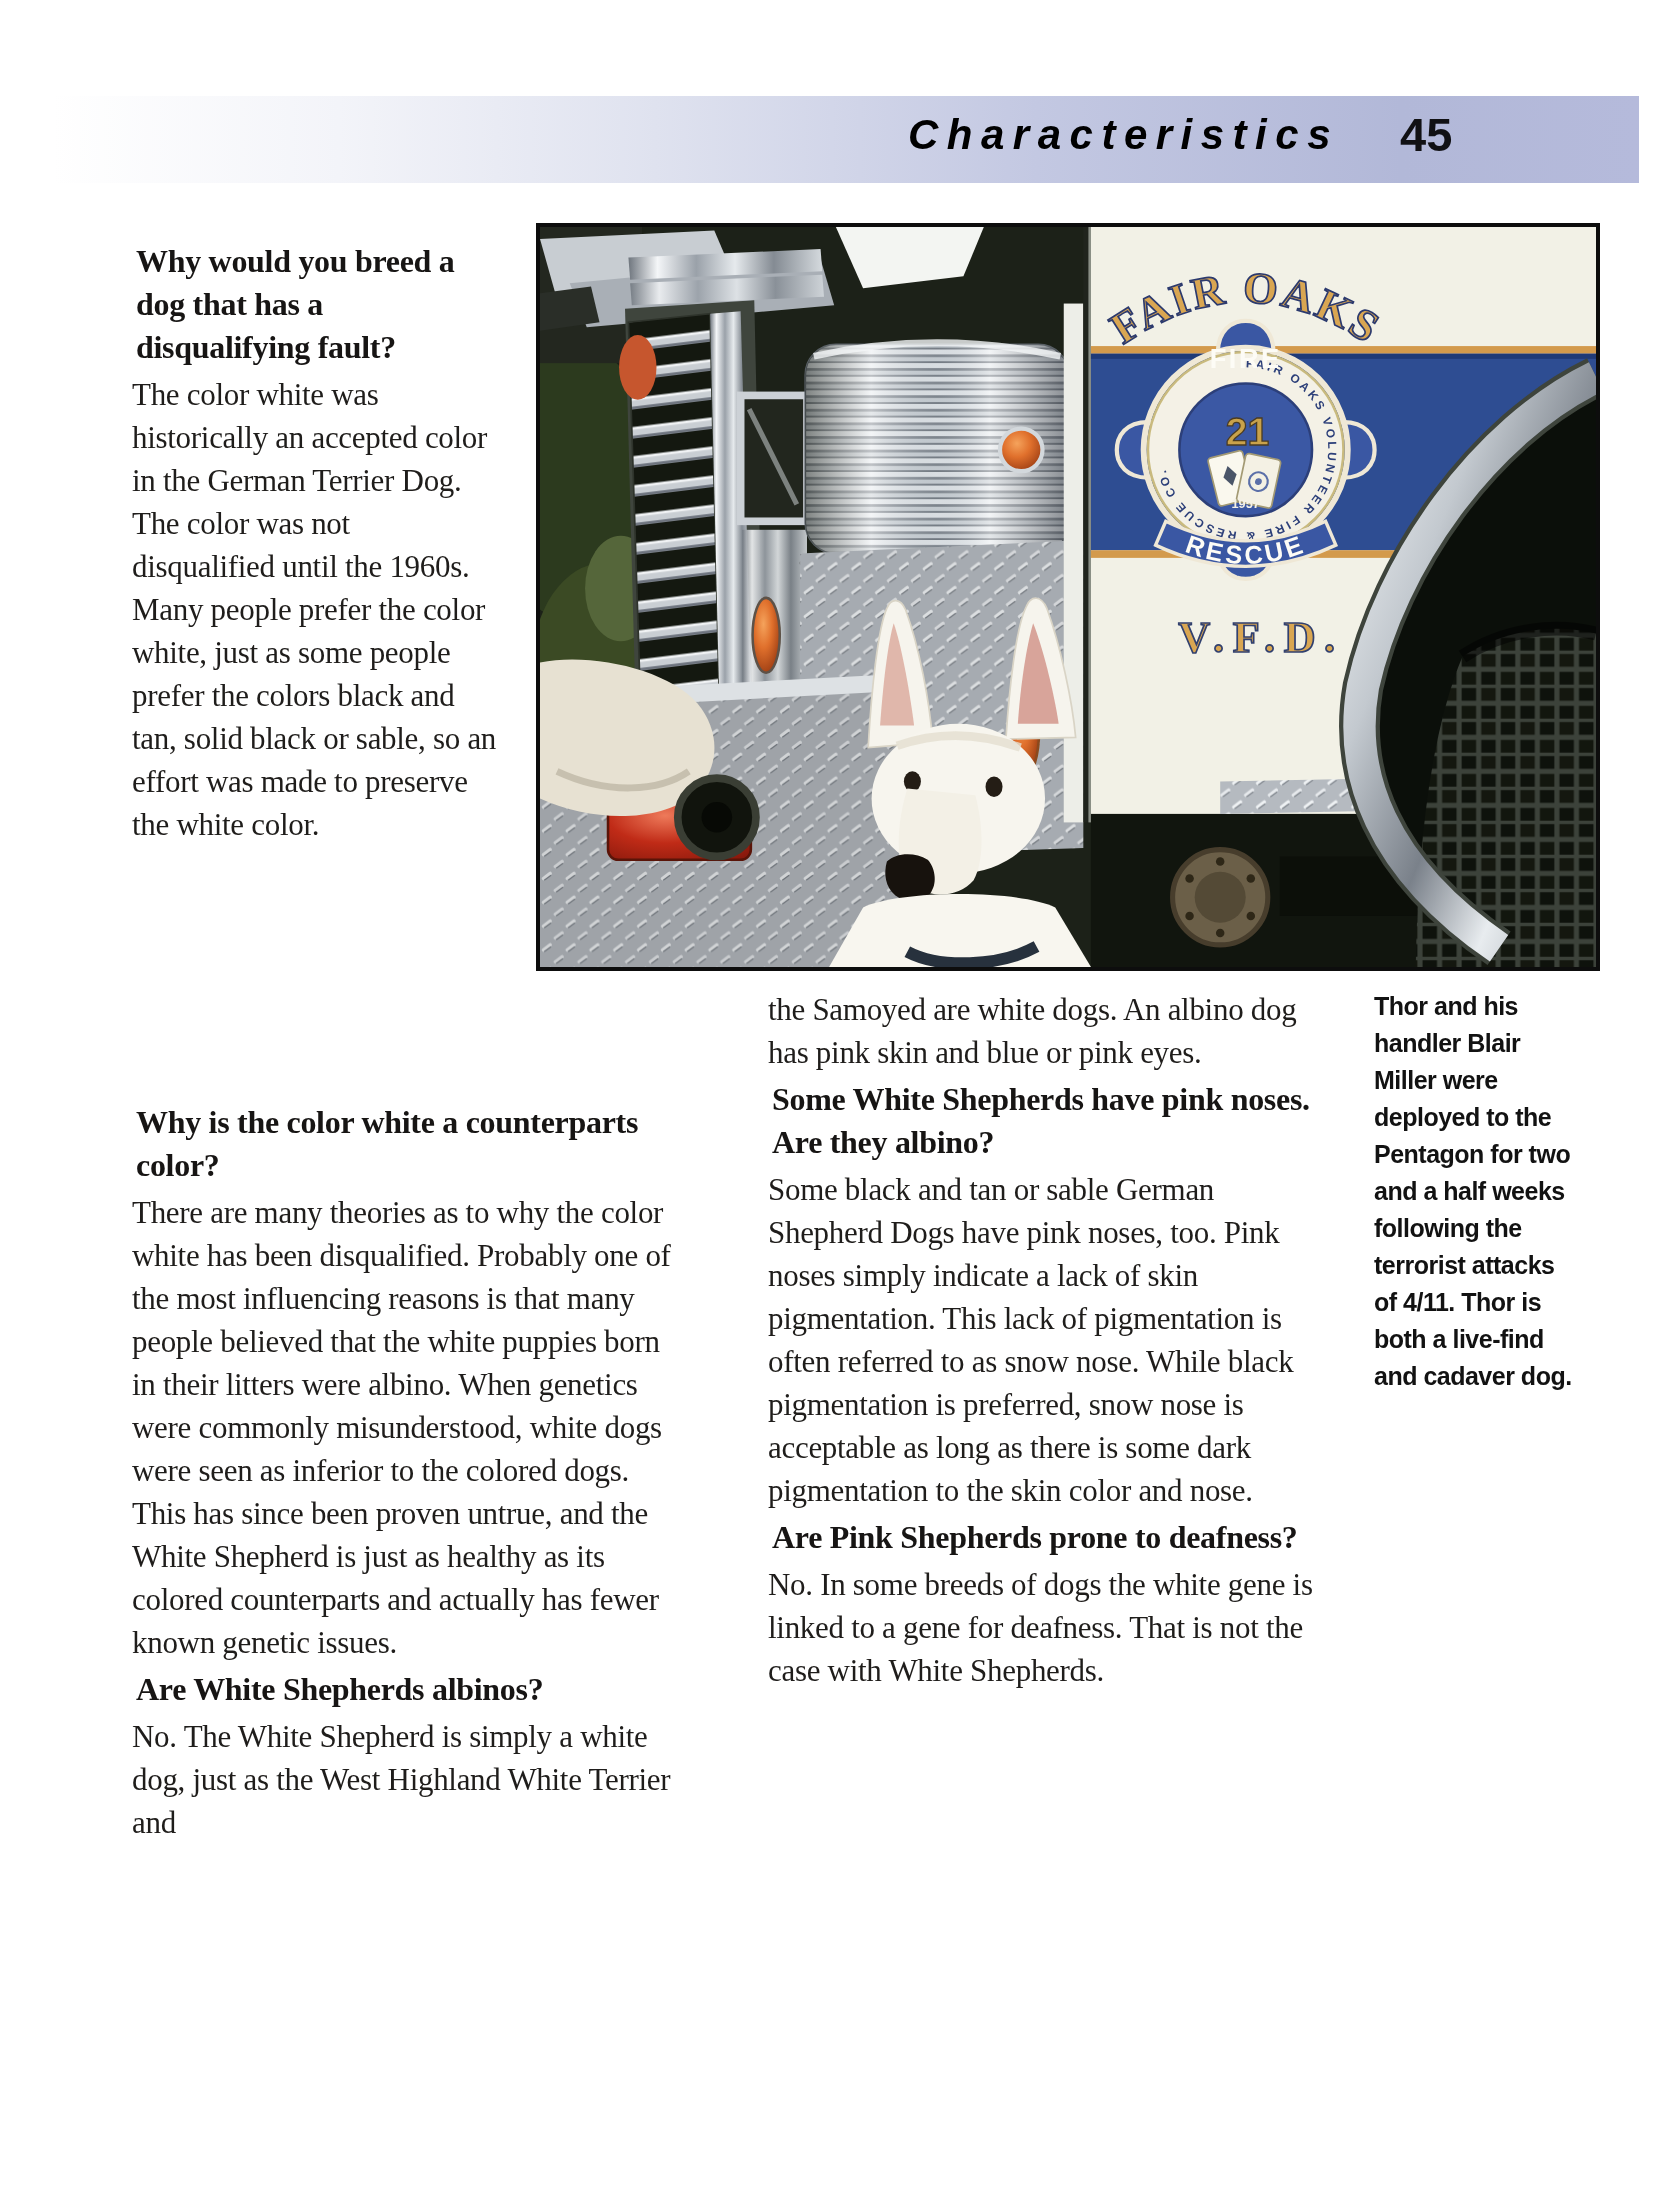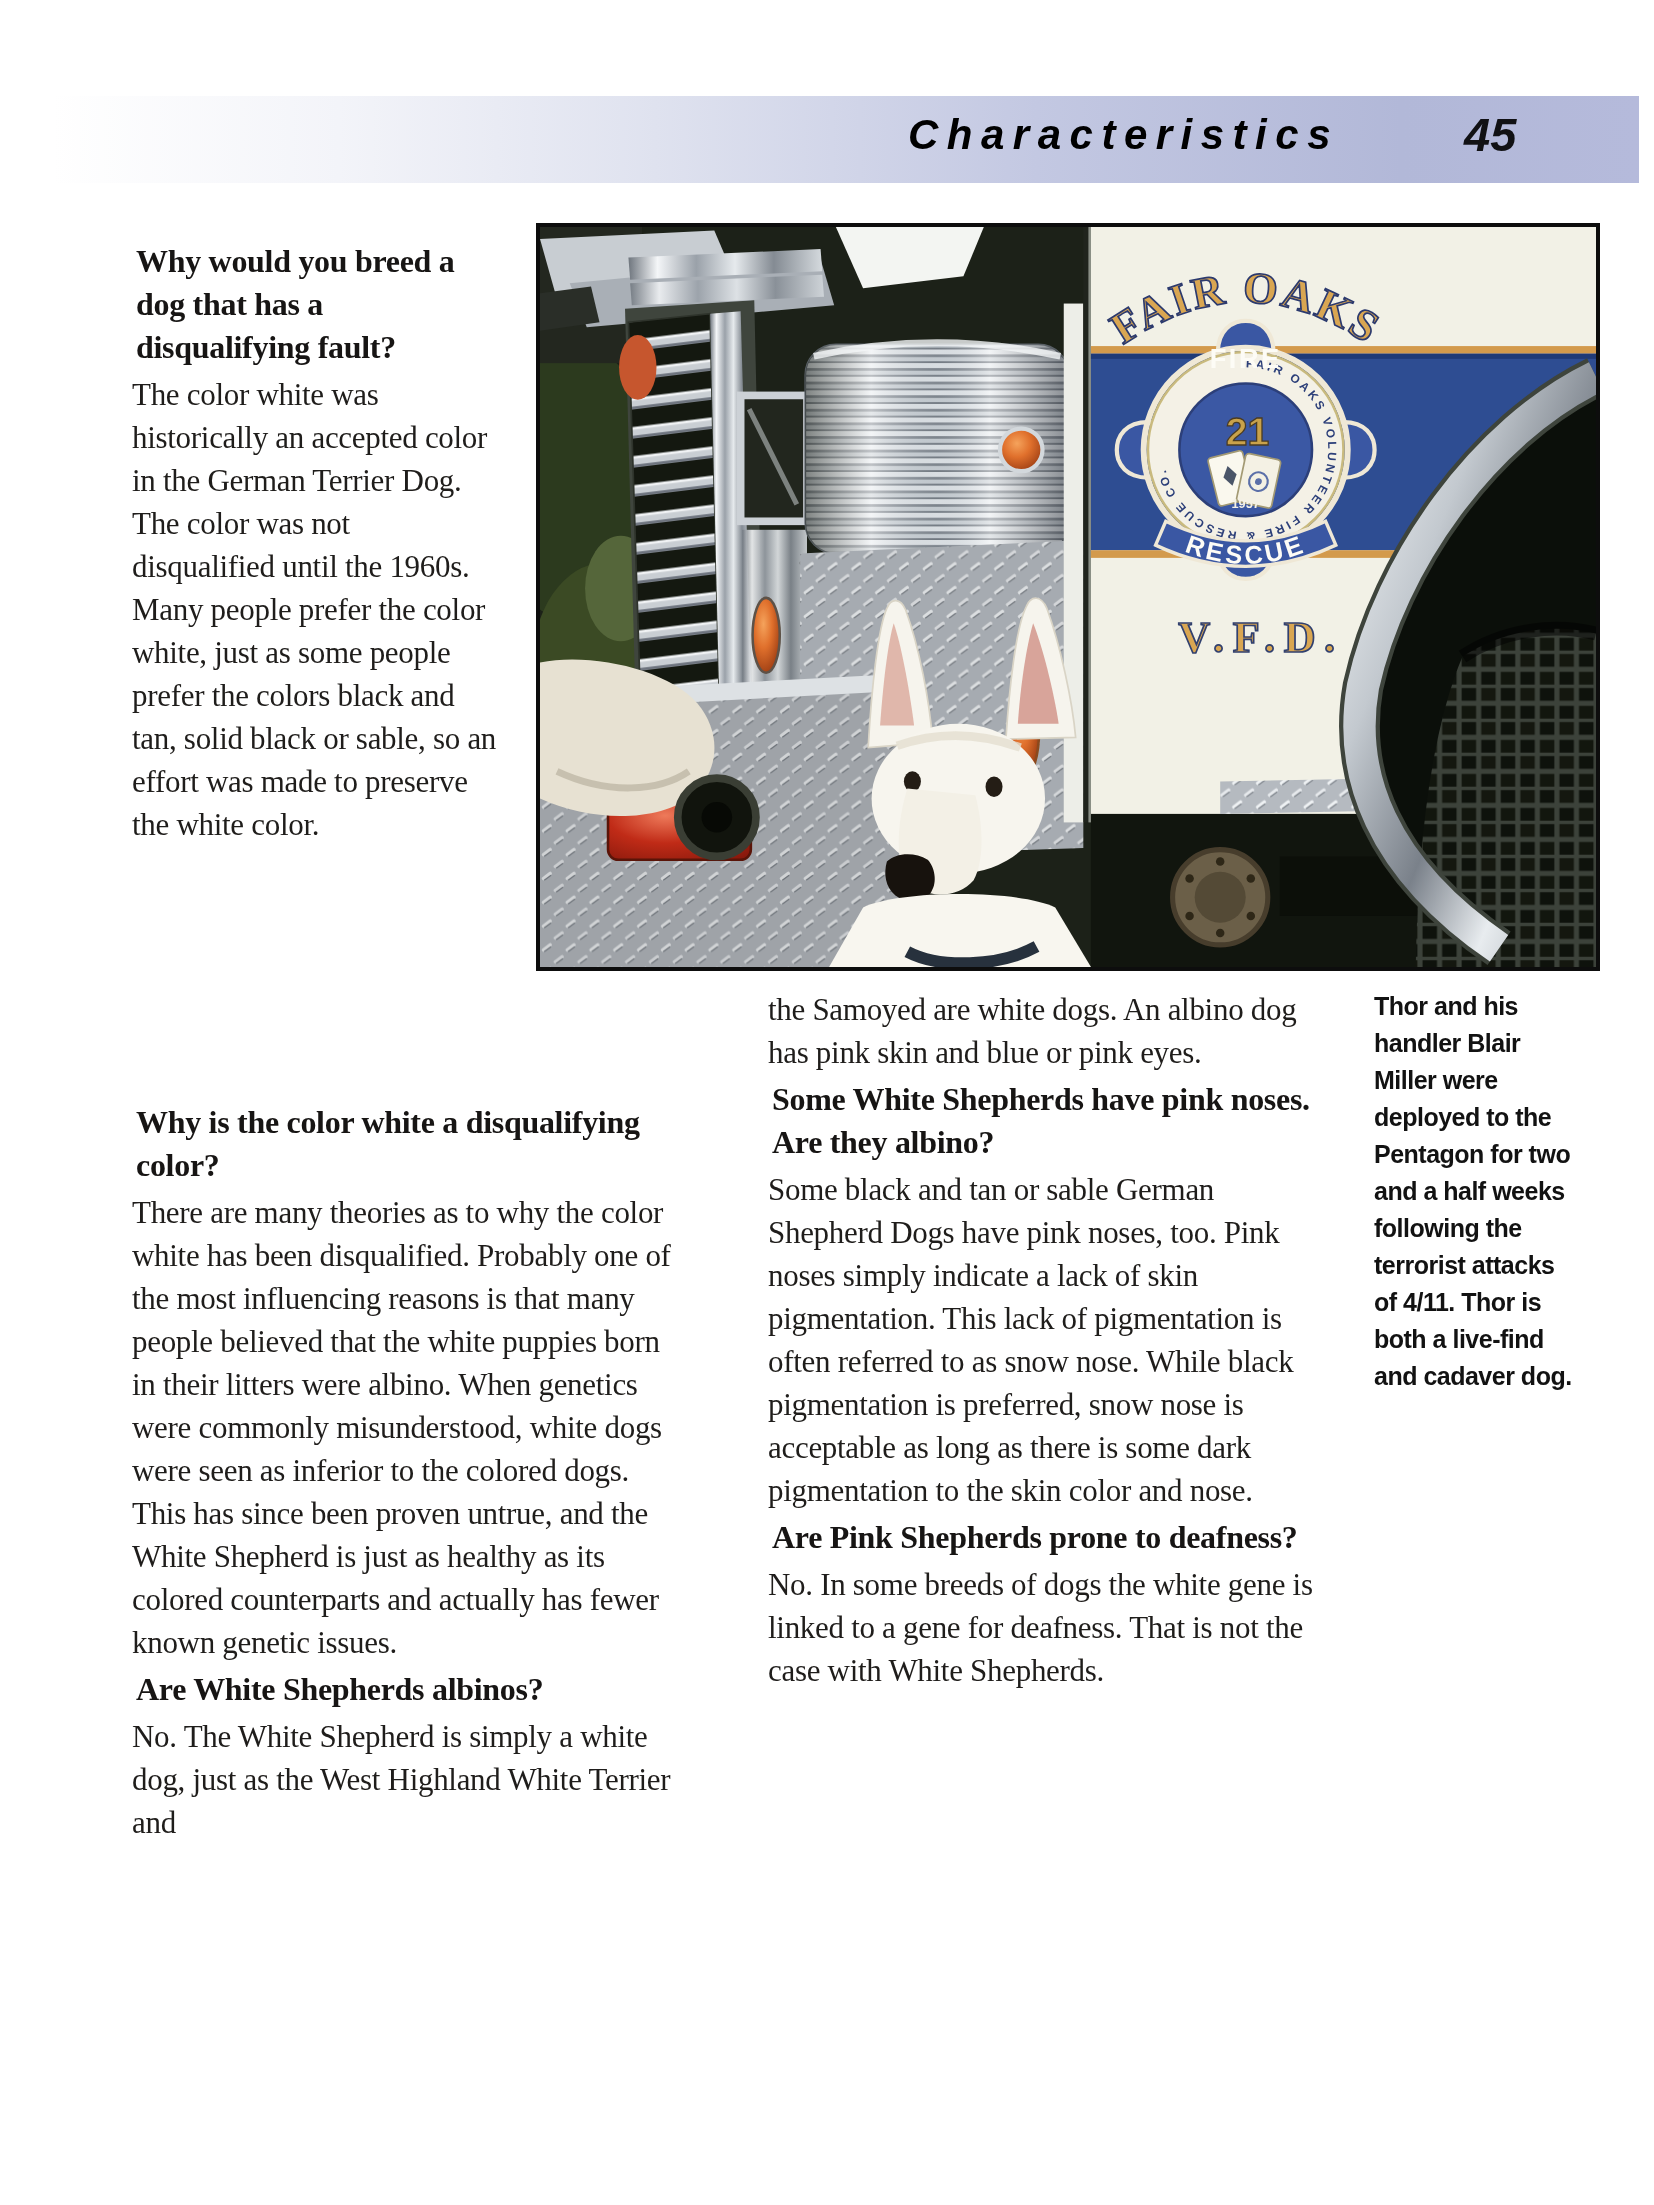--- a/index.html
+++ b/index.html
@@ -11,22 +11,22 @@
   .header-band{
     position:absolute;left:53px;top:96px;width:1586px;height:87px;
     background:linear-gradient(to right,#ffffff 0%,#f3f4f9 18%,#dfe2ef 38%,#c3c8e2 62%,#b2b8d8 85%,#b5badb 100%);
   }
   .header-title{
     position:absolute;left:850px;top:111px;width:489px;
     font-family:"Liberation Sans",sans-serif;font-style:italic;font-weight:bold;
     font-size:42px;letter-spacing:8.5px;color:#000000;text-align:right;white-space:nowrap;
   }
   .page-number{
-    position:absolute;left:1464px;top:107px;
-    font-family:"Liberation Sans",sans-serif;font-weight:bold;font-size:47px;color:#111114;font-style:italic;
+    position:absolute;left:1400px;top:107px;
+    font-family:"Liberation Sans",sans-serif;font-weight:bold;font-size:47px;color:#111114;
   }
   
   .photo-frame{
     position:absolute;left:536px;top:223px;width:1056px;height:740px;
     border:4.3px solid #0d0d0d;box-sizing:content-box;background:#1c2118;
   }
   .photo-frame svg{display:block;width:1056px;height:740px;}
   
   .col{position:absolute;font-size:31px;line-height:43px;letter-spacing:-0.3px;}
   .col h3{font-size:32px;line-height:43px;margin:4px;font-weight:bold;color:#171514;}
@@ -270,21 +270,21 @@
       </g>
     </svg>
   </div>
 
   <div class="col col-left-top">
     <h3>Why would you breed a dog that has a disqualifying fault?</h3>
     <p>The color white was historically an accepted color in the German Terrier Dog. The color was not disqualified until the 1960s. Many people prefer the color white, just as some people prefer the colors black and tan, solid black or sable, so an effort was made to preserve the white color.</p>
   </div>
 
   <div class="col col-left-bottom">
-    <h3>Why is the color white a disqualifying color?</h3>
+    <h3>Why is the color white a counterparts color?</h3>
     <p>There are many theories as to why the color white has been disqualified. Probably one of the most influencing reasons is that many people believed that the white puppies born in their litters were albino. When genetics were commonly misunderstood, white dogs were seen as inferior to the colored dogs. This has since been proven untrue, and the White Shepherd is just as healthy as its colored counterparts and actually has fewer known genetic issues.</p>
     <h3 class="gap-top">Are White Shepherds albinos?</h3>
     <p>No. The White Shepherd is simply a white dog, just as the West Highland White Terrier and</p>
   </div>
 
   <div class="col col-middle">
     <p>the Samoyed are white dogs. An albino dog has pink skin and blue or pink eyes.</p>
     <h3 class="gap-top">Some White Shepherds have pink noses. Are they albino?</h3>
     <p>Some black and tan or sable German Shepherd Dogs have pink noses, too. Pink noses simply indicate a lack of skin pigmentation. This lack of pigmentation is often referred to as snow nose. While black pigmentation is preferred, snow nose is acceptable as long as there is some dark pigmentation to the skin color and nose.</p>
     <h3 class="gap-top">Are Pink Shepherds prone to deafness?</h3>

